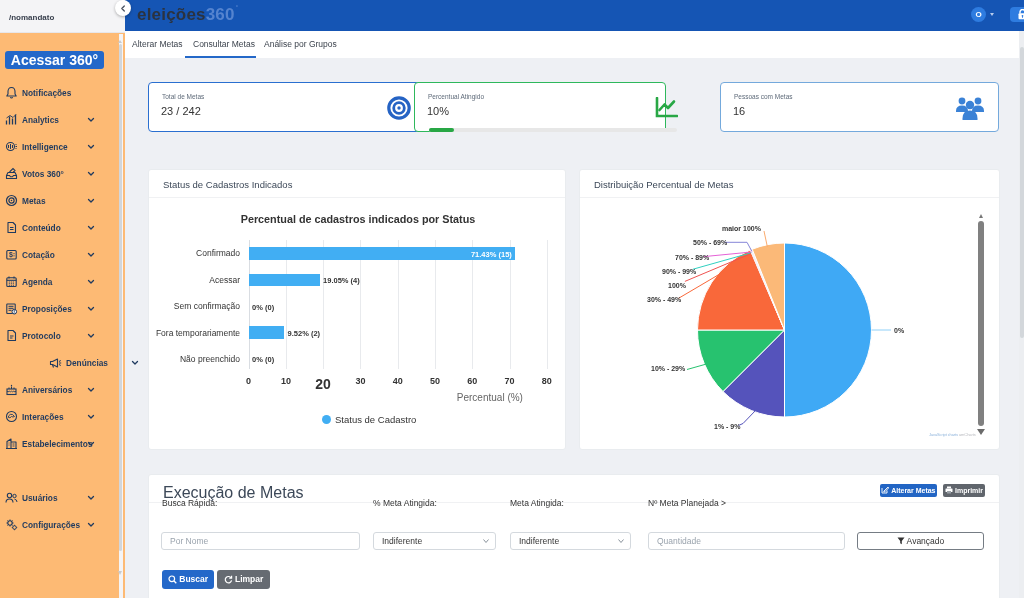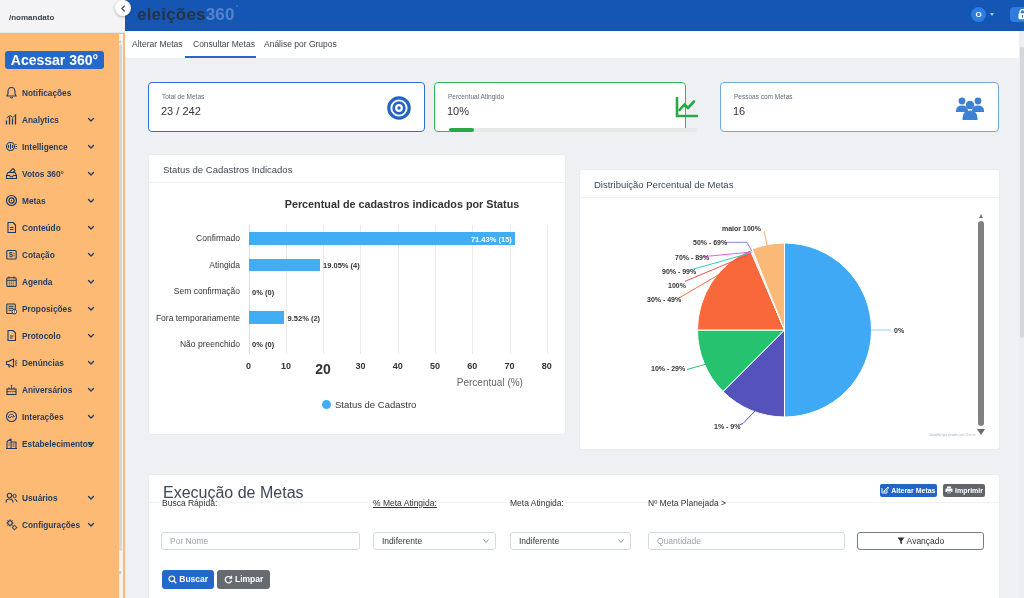--- a/index.html
+++ b/index.html
@@ -27,32 +27,32 @@
 #collapse svg { position:absolute; left:4px; top:3.5px; }
 
 #tabs { position:absolute; left:125px; top:31px; width:899px; height:27px; background:#fff; }
 .tab { position:absolute; top:8px; font-size:8.5px; color:#3c434d; white-space:nowrap; }
 #underline { position:absolute; left:60px; top:25px; width:71px; height:2px; background:#2468c8; }
 
 .card { position:absolute; top:82px; height:50px; background:#fff; border-radius:4px; }
 .card .lb { position:absolute; left:13px; top:10px; font-size:6.5px; color:#5e6a79; }
 .card .vl { position:absolute; left:12px; top:22px; font-size:11px; color:#333; }
 #card1 { left:148px; width:277px; border:1px solid #2a6fd0; }
-#card2 { left:434px; width:252px; border:1px solid #2eb85c; }
+#card2 { left:414px; width:252px; border:1px solid #2eb85c; }
 #card3 { left:680px; width:279px; border:1px solid #74a9dc;margin-left:40px; }
 #pbar { position:absolute; left:14px; top:45px; width:248px; height:4px; border-radius:2px; background:#e7e7e7; }
 #pfill { position:absolute; left:0; top:0; width:25px; height:4px; border-radius:2px; background:#28a745; }
 
 .panel { position:absolute; background:#fff; border:1px solid #e9ecef; border-radius:3px; }
-#panelL { left:148px; top:154px; width:418px; height:281px; }
+#panelL { left:148px; top:169px; width:418px; height:281px; }
 #panelR { left:579px; top:169px; width:421px; height:281px; }
 #panelB { left:148px; top:474px; width:852px; height:130px; }
 .phead { position:absolute; left:0; top:0; width:100%; height:28px; border-bottom:1px solid #f0f1f3; }
 .phead span { position:absolute; left:14px; top:9px; font-size:9.5px; color:#3c4858; }
-#bctitle { position:absolute; left:0px; top:43px; width:418px; text-align:center; font-size:10.8px; font-weight:bold; color:#333;margin-left:44px; }
+#bctitle { position:absolute; left:0px; top:43px; width:418px; text-align:center; font-size:10.8px; font-weight:bold; color:#333; }
 
 .flabel { position:absolute; top:498px; font-size:8.5px; color:#333; white-space:nowrap; }
 .finput { position:absolute; top:532px; height:18px; background:#fff; border:1px solid #d4d9de; border-radius:3px; font-size:8.5px; color:#9aa3ad; line-height:16px; padding-left:8px; }
 .fsel { color:#333; }
 #avancado { position:absolute; left:857px; top:532px; width:127px; height:18px; background:#fff; border:1px solid #757c84; border-radius:3px; text-align:center; font-size:8.5px; color:#333; line-height:16px; }
 .bbtn { position:absolute; top:570px; height:19px; border-radius:3px; color:#fff; font-size:8.5px; font-weight:bold; text-align:center; line-height:19px; }
 #buscar { left:162px; width:52px; background:#2468c9; }
 #limpar { left:217px; width:53px; background:#666b72; }
 .hbtn { position:absolute; top:484px; height:13px; border-radius:2px; color:#fff; font-size:7px; font-weight:bold; line-height:13px; text-align:center; white-space:nowrap; }
 #alterarm { left:880px; width:57px; background:#2265c4; }
@@ -191,21 +191,21 @@
 <div class="mi" style="top:322px;">
       <svg width="13" height="13" viewBox="0 0 13 13">
         <path d="M3 1.5 L8 1.5 L10.5 4 L10.5 11.5 L3 11.5 Z" fill="none" stroke="#1f3a5f" stroke-width="1.1" stroke-linejoin="round"></path>
         <path d="M5 7 L8.5 7 M5 9 L7.5 9" stroke="#1f3a5f" stroke-width="1"></path>
       </svg>
       <span class="t">Protocolo</span>
       <svg class="c" width="8" height="8" viewBox="0 0 8 8">
         <path d="M1.5 2.5 L4 5 L6.5 2.5" fill="none" stroke="#1f3a5f" stroke-width="1.3" stroke-linecap="round" stroke-linejoin="round"></path>
       </svg>
     </div>
-<div class="mi" style="top:349px;">
+<div class="mi" style="top:349px;margin-left:44px;">
       <svg width="13" height="13" viewBox="0 0 13 13">
         <path d="M1.5 5.5 L1.5 8.5 L3.5 8.5 L8.5 11 L8.5 3 L3.5 5.5 Z" fill="none" stroke="#1f3a5f" stroke-width="1.1" stroke-linejoin="round"></path>
         <path d="M10 5.5 L11.8 4.5 M10 7 L12.2 7 M10 8.5 L11.8 9.5" stroke="#1f3a5f" stroke-width="1"></path>
         <path d="M3.5 8.7 L4.5 11.5" stroke="#1f3a5f" stroke-width="1.1"></path>
       </svg>
       <span class="t">Denúncias</span>
       <svg class="c" width="8" height="8" viewBox="0 0 8 8">
         <path d="M1.5 2.5 L4 5 L6.5 2.5" fill="none" stroke="#1f3a5f" stroke-width="1.3" stroke-linecap="round" stroke-linejoin="round"></path>
       </svg>
     </div>
@@ -325,21 +325,21 @@
 <div style="position:absolute;left:275.9px;top:206px;width:20px;text-align:center;font-size:9px;color:#333;font-weight:bold;">50</div>
 <div style="position:absolute;left:323.2px;top:70px;width:1px;height:129px;background:#e8eaed;"></div>
 <div style="position:absolute;left:313.2px;top:206px;width:20px;text-align:center;font-size:9px;color:#333;font-weight:bold;">60</div>
 <div style="position:absolute;left:360.5px;top:70px;width:1px;height:129px;background:#e8eaed;"></div>
 <div style="position:absolute;left:350.5px;top:206px;width:20px;text-align:center;font-size:9px;color:#333;font-weight:bold;">70</div>
 <div style="position:absolute;left:397.8px;top:70px;width:1px;height:129px;background:#e8eaed;"></div>
 <div style="position:absolute;left:387.8px;top:206px;width:20px;text-align:center;font-size:9px;color:#333;font-weight:bold;">80</div>
 <div style="position:absolute;left:0px;top:78.4px;width:91px;text-align:right;font-size:8.5px;color:#333;white-space:nowrap;">Confirmado</div>
 <div style="position:absolute;left:99.6px;top:77.2px;width:266.2px;height:12.4px;background:#41aef3;"></div>
 <div style="position:absolute;left:302.8px;top:79.7px;width:60px;text-align:right;font-size:7.5px;font-weight:bold;color:#fff;white-space:nowrap;">71.43% (15)</div>
-<div style="position:absolute;left:0px;top:104.8px;width:91px;text-align:right;font-size:8.5px;color:#333;white-space:nowrap;">Atingida</div>
+<div style="position:absolute;left:0px;top:104.8px;width:91px;text-align:right;font-size:8.5px;color:#333;white-space:nowrap;">Acessar</div>
 <div style="position:absolute;left:99.6px;top:103.6px;width:71.0px;height:12.4px;background:#41aef3;"></div>
 <div style="position:absolute;left:174.1px;top:106.1px;font-size:7.5px;font-weight:bold;color:#333;white-space:nowrap;">19.05% (4)</div>
 <div style="position:absolute;left:0px;top:131.2px;width:91px;text-align:right;font-size:8.5px;color:#333;white-space:nowrap;">Sem confirmação</div>
 <div style="position:absolute;left:103.1px;top:132.5px;font-size:7.5px;font-weight:bold;color:#333;white-space:nowrap;">0% (0)</div>
 <div style="position:absolute;left:0px;top:157.6px;width:91px;text-align:right;font-size:8.5px;color:#333;white-space:nowrap;">Fora temporariamente</div>
 <div style="position:absolute;left:99.6px;top:156.4px;width:35.5px;height:12.4px;background:#41aef3;"></div>
 <div style="position:absolute;left:138.6px;top:158.9px;font-size:7.5px;font-weight:bold;color:#333;white-space:nowrap;">9.52% (2)</div>
 <div style="position:absolute;left:0px;top:184.0px;width:91px;text-align:right;font-size:8.5px;color:#333;white-space:nowrap;">Não preenchido</div>
 <div style="position:absolute;left:103.1px;top:185.3px;font-size:7.5px;font-weight:bold;color:#333;white-space:nowrap;">0% (0)</div>
 <div style="position:absolute;left:307.8px;top:222px;width:90px;text-align:left;font-size:10px;color:#666;">Percentual (%)</div>
@@ -393,21 +393,21 @@
 </div>
 <div id="alterarm" class="hbtn"><svg style="vertical-align:-1px" width="8" height="8" viewBox="0 0 8 8">
       <path d="M1 2 L1 7 L6 7 L6 4.5 M3 5 L7 1 L7.8 1.8 L3.8 5.8 L2.8 6 Z" fill="none" stroke="#fff" stroke-width="0.9"></path>
     </svg> Alterar Metas</div>
 <div id="imprimir" class="hbtn"><svg style="vertical-align:-1px" width="8" height="8" viewBox="0 0 8 8">
       <rect x="0.5" y="2.5" width="7" height="3.5" rx="0.5" fill="#fff"></rect>
       <rect x="2" y="0.5" width="4" height="1.8" fill="#fff"></rect>
       <rect x="2" y="5" width="4" height="2.5" fill="#9aa0a6"></rect>
     </svg> Imprimir</div>
 <div class="flabel" style="left:162px;">Busca Rápida:</div>
-<div class="flabel" style="left:373px;text-decoration:underline;">% Meta Atingida:</div>
+<div class="flabel" style="left:373px;">% Meta Atingida:</div>
 <div class="flabel" style="left:510px;">Meta Atingida:</div>
 <div class="flabel" style="left:648px;">Nº Meta Planejada &gt;</div>
 <div class="finput" style="left:161px; width:199px;">Por Nome</div>
 <div class="finput fsel" style="left:373px; width:123px;">Indiferente</div>
 <div class="finput fsel" style="left:510px; width:121px;">Indiferente</div>
 <div class="finput" style="left:648px; width:197px;">Quantidade</div>
 <svg class="selc" style="left:482px;" width="8" height="8" viewBox="0 0 8 8">
     <path d="M1.5 2.5 L4 5.5 L6.5 2.5" fill="none" stroke="#8a939c" stroke-width="1"></path>
   </svg>
 <svg class="selc" style="left:617px;" width="8" height="8" viewBox="0 0 8 8">

